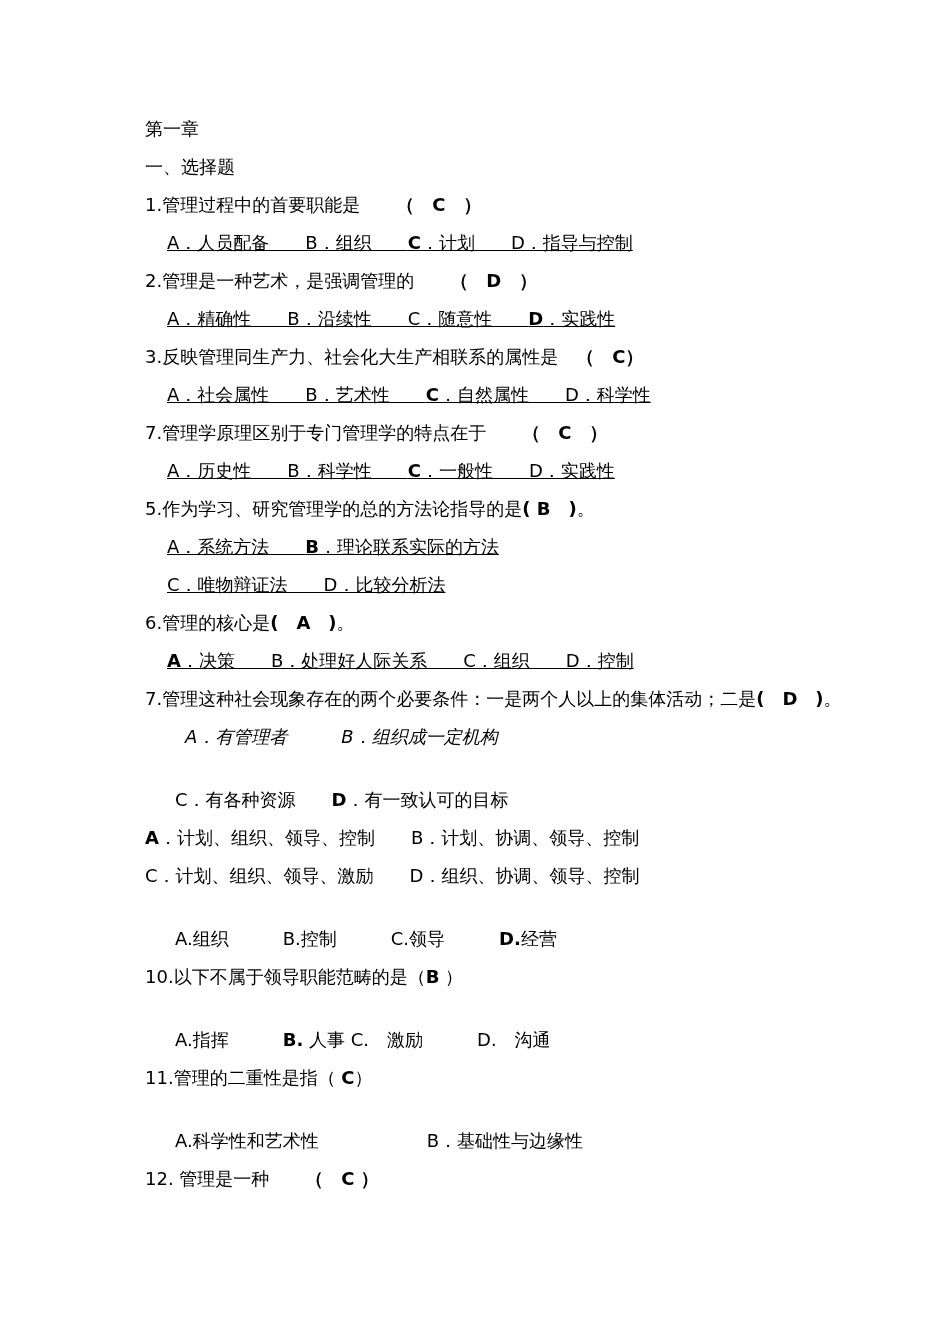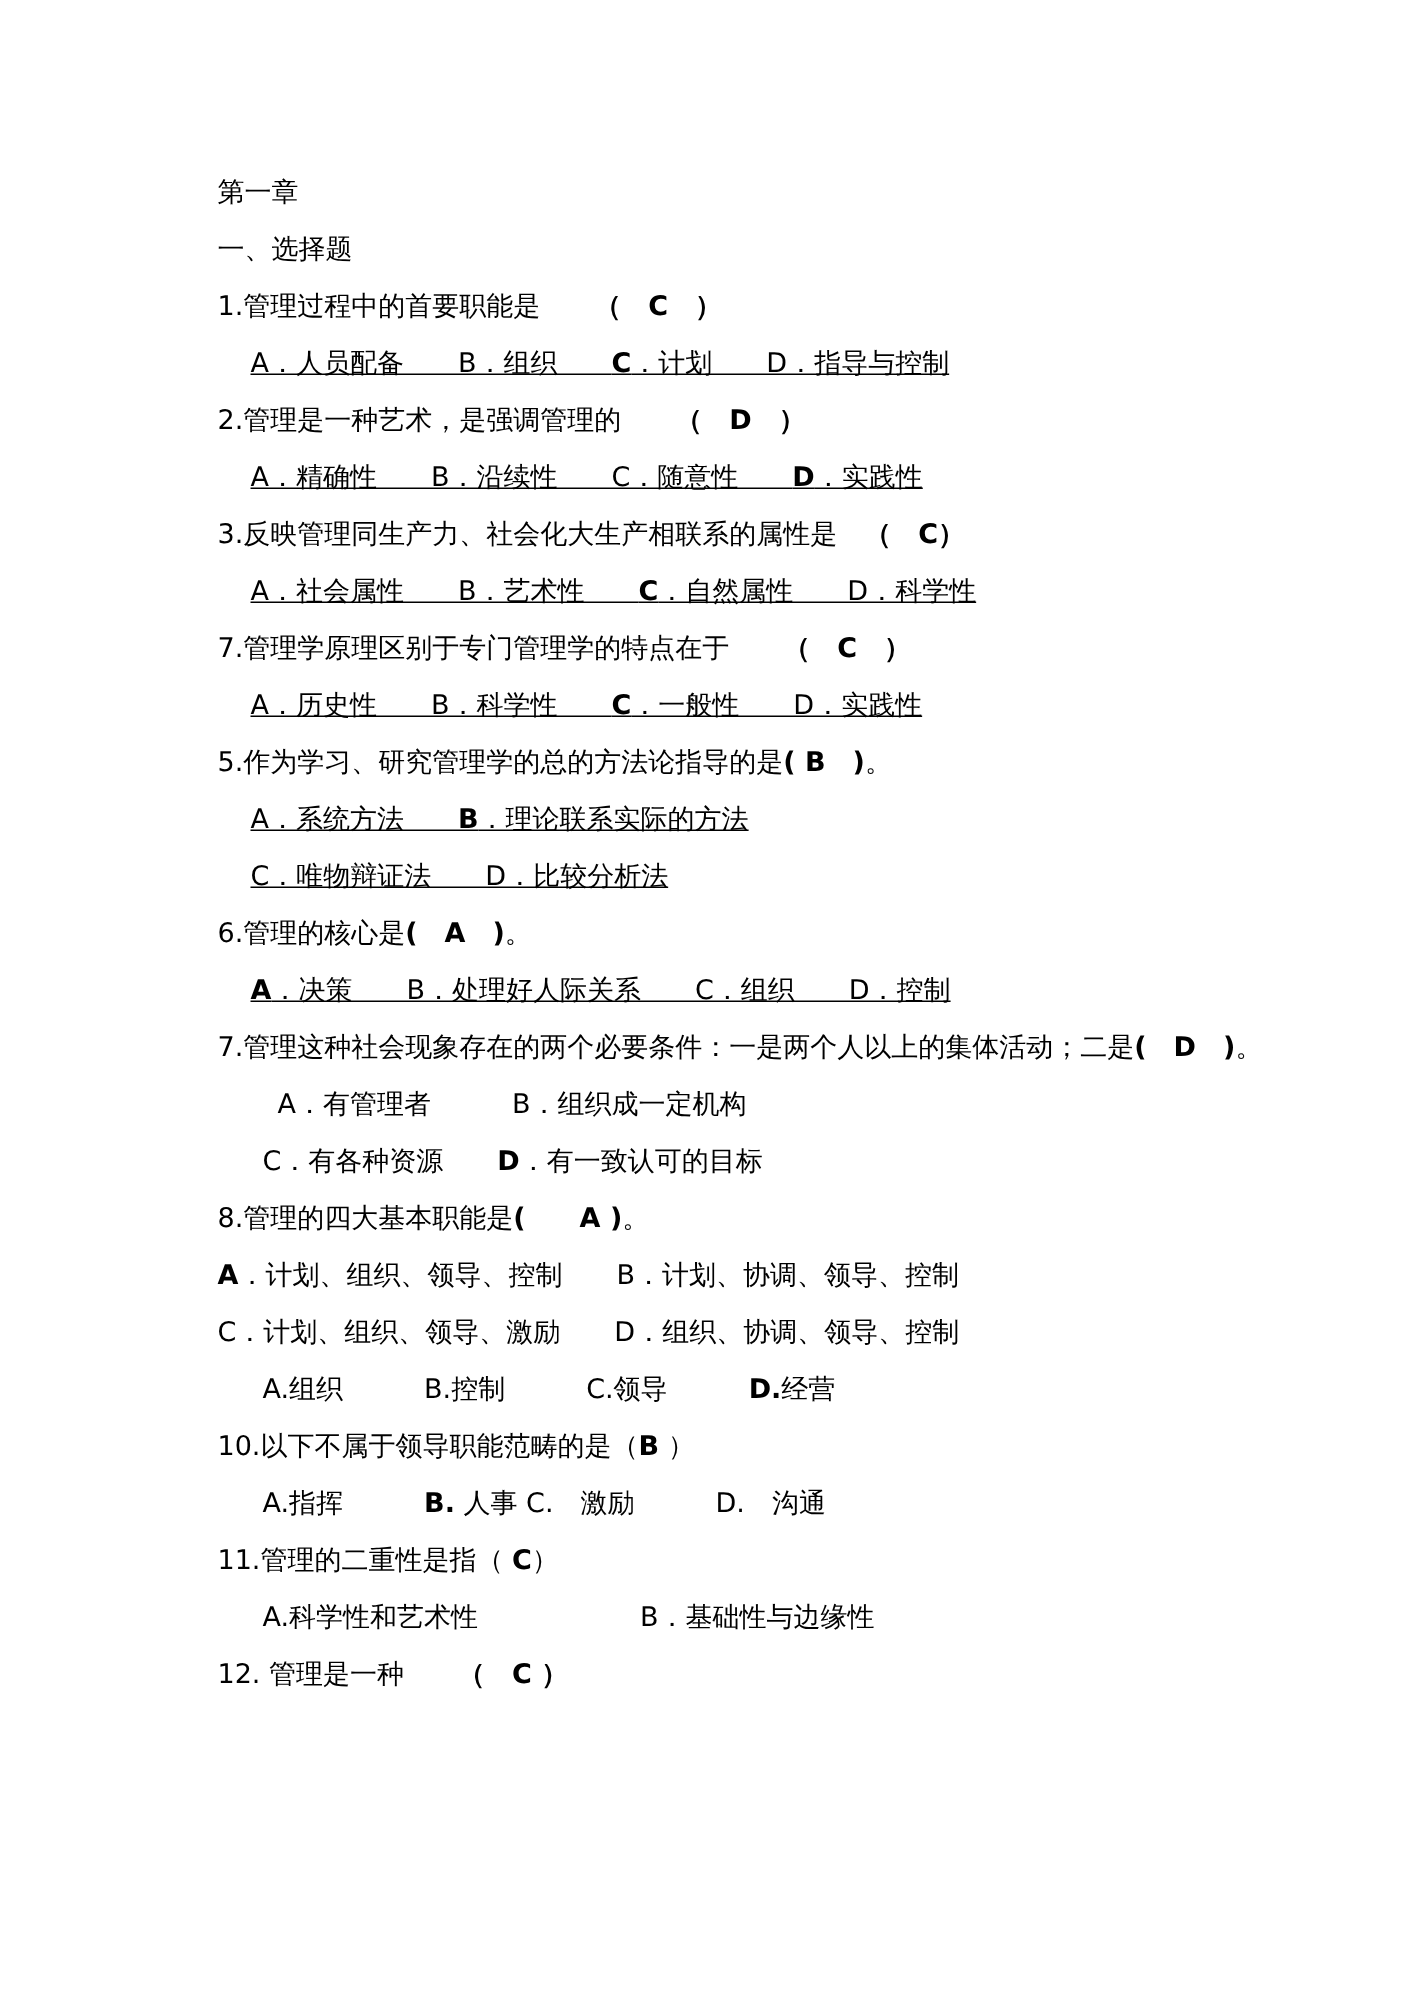--- a/index.html
+++ b/index.html
@@ -24,22 +24,22 @@
   .line {
     font-size: 18px;
     line-height: 38px;
     white-space: pre;
     font-weight: 400;
   }
   .seg { font-weight: 400; }
   .seg.bold { font-weight: 700; }
   .ind0 { padding-left: 0; }
   .ind1 { padding-left: 22px; text-decoration: underline; }
-  .ind2 { padding-left: 30px; }
-  .ind3 { padding-left: 40px; }
+  .ind2 { padding-left: 30px; margin-top: 25px; }
+  .ind3 { padding-left: 40px; font-style: italic; }
 </style>
 </head>
 <body>
 
 <div class="page">
   <div class="line ind0"><span class="seg">第一章</span></div>
   <div class="line ind0"><span class="seg">一、选择题</span></div>
   <div id="questions">
       <div class="line ind0"><span class="seg">1.管理过程中的首要职能是　　</span><span class="seg bold">（　C　）</span></div>
       <div class="line ind1"><span class="seg">A．人员配备　　B．组织　　</span><span class="seg bold">C</span><span class="seg">．计划　　D．指导与控制</span></div>
@@ -50,21 +50,20 @@
       <div class="line ind0"><span class="seg">7.管理学原理区别于专门管理学的特点在于　　</span><span class="seg bold">（　C　）</span></div>
       <div class="line ind1"><span class="seg">A．历史性　　B．科学性　　</span><span class="seg bold">C</span><span class="seg">．一般性　　D．实践性</span></div>
       <div class="line ind0"><span class="seg">5.作为学习、研究管理学的总的方法论指导的是</span><span class="seg bold">( B　)</span><span class="seg">。</span></div>
       <div class="line ind1"><span class="seg">A．系统方法　　</span><span class="seg bold">B</span><span class="seg">．理论联系实际的方法</span></div>
       <div class="line ind1"><span class="seg">C．唯物辩证法　　D．比较分析法</span></div>
       <div class="line ind0"><span class="seg">6.管理的核心是</span><span class="seg bold">(　A　)</span><span class="seg">。</span></div>
       <div class="line ind1"><span class="seg bold">A</span><span class="seg">．决策　　B．处理好人际关系　　C．组织　　D．控制</span></div>
       <div class="line ind0"><span class="seg">7.管理这种社会现象存在的两个必要条件：一是两个人以上的集体活动；二是</span><span class="seg bold">(　D　)</span><span class="seg">。</span></div>
       <div class="line ind3"><span class="seg">A．有管理者　　　B．组织成一定机构</span></div>
       <div class="line ind2"><span class="seg">C．有各种资源　　</span><span class="seg bold">D</span><span class="seg">．有一致认可的目标</span></div>
-      <div class="line ind0"><span class="seg">8.管理的四大基本职能是</span><span class="seg bold">(　　A )</span><span class="seg">。</span></div>
       <div class="line ind0"><span class="seg bold">A</span><span class="seg">．计划、组织、领导、控制　　B．计划、协调、领导、控制</span></div>
       <div class="line ind0"><span class="seg">C．计划、组织、领导、激励　　D．组织、协调、领导、控制</span></div>
       <div class="line ind2"><span class="seg">A.组织　　　B.控制　　　C.领导　　　</span><span class="seg bold">D.</span><span class="seg">经营</span></div>
       <div class="line ind0"><span class="seg">10.以下不属于领导职能范畴的是（</span><span class="seg bold">B</span><span class="seg"> ）</span></div>
       <div class="line ind2"><span class="seg">A.指挥　　　</span><span class="seg bold">B.</span><span class="seg"> 人事 C.　激励　　　D.　沟通</span></div>
       <div class="line ind0"><span class="seg">11.管理的二重性是指（ </span><span class="seg bold">C</span><span class="seg">）</span></div>
       <div class="line ind2"><span class="seg">A.科学性和艺术性　　　　　　B．基础性与边缘性</span></div>
       <div class="line ind0"><span class="seg">12. 管理是一种　　</span><span class="seg bold">（　C ）</span></div>
     </div>
 </div>

